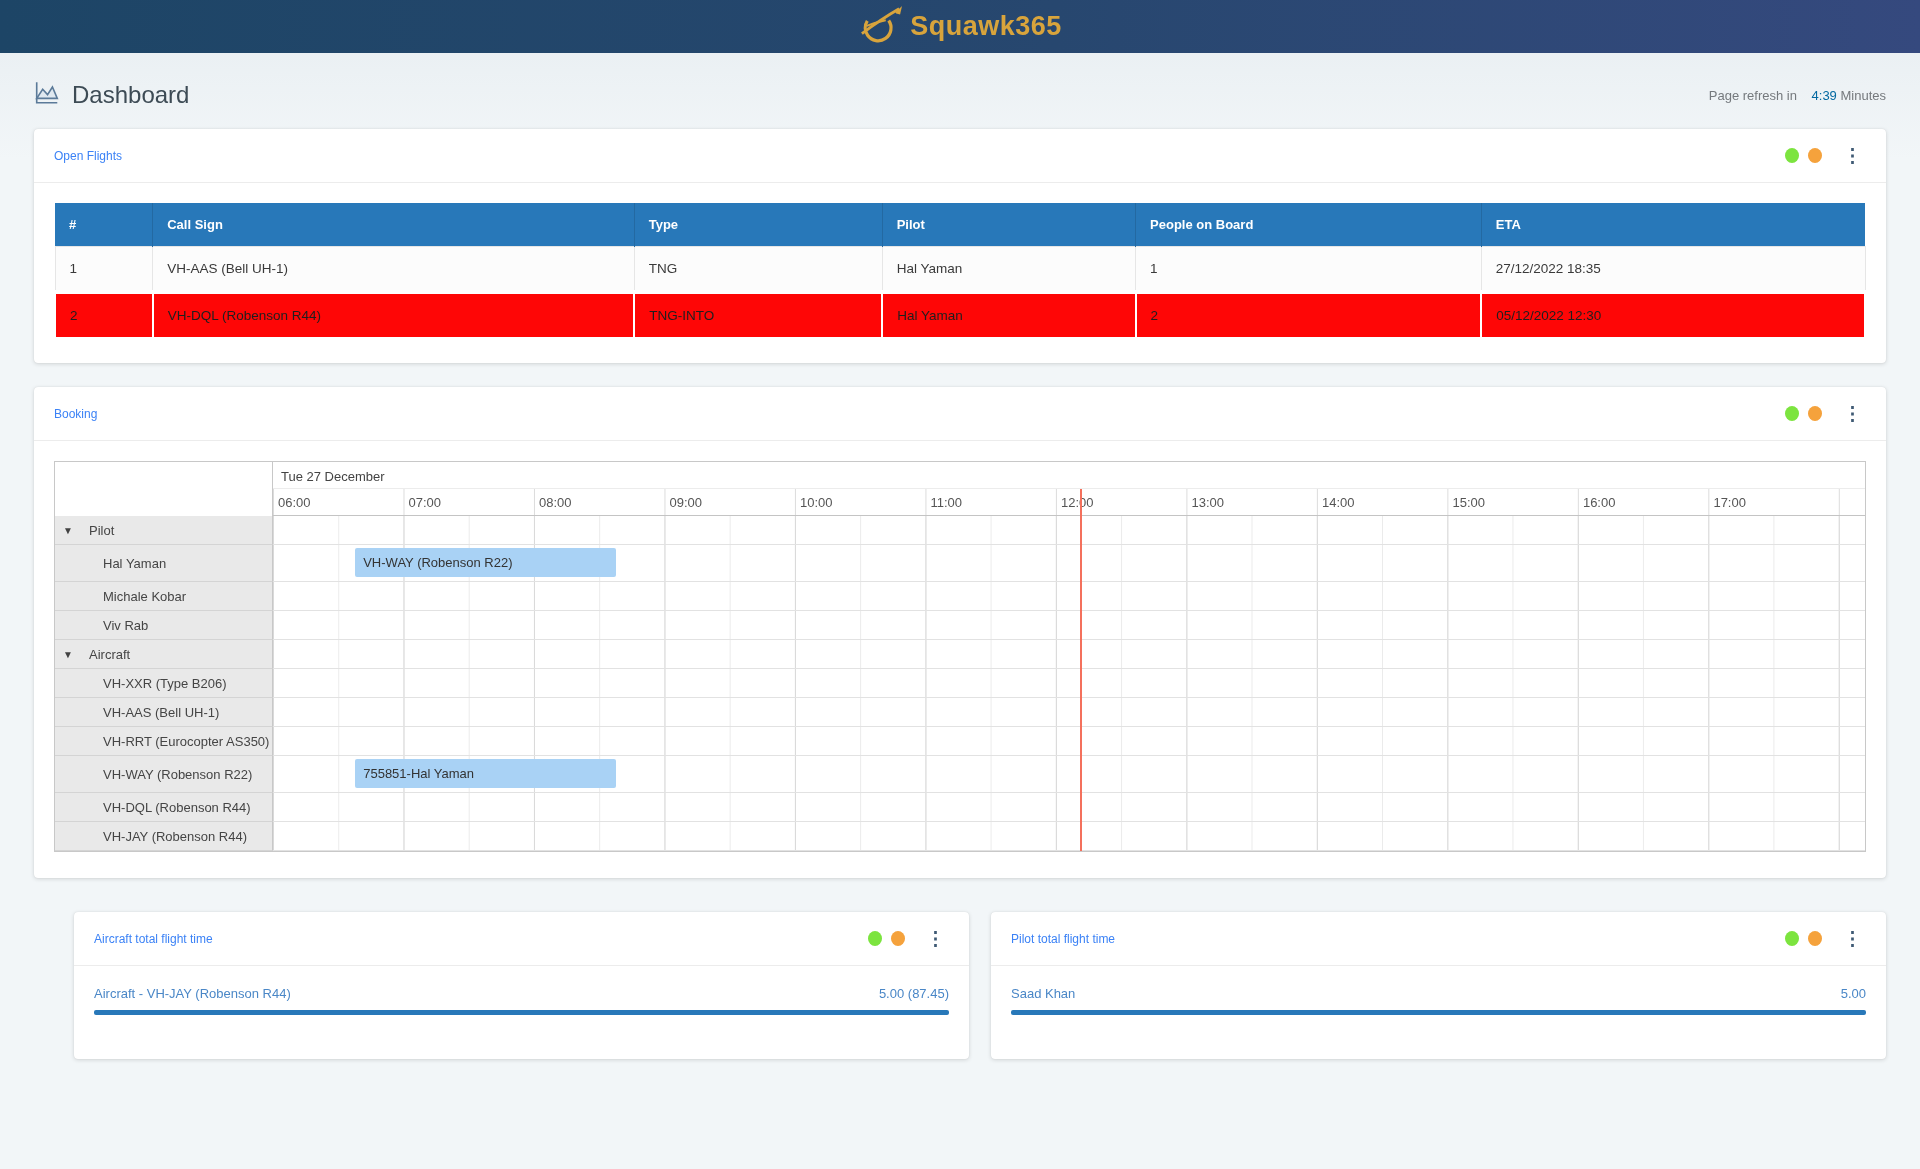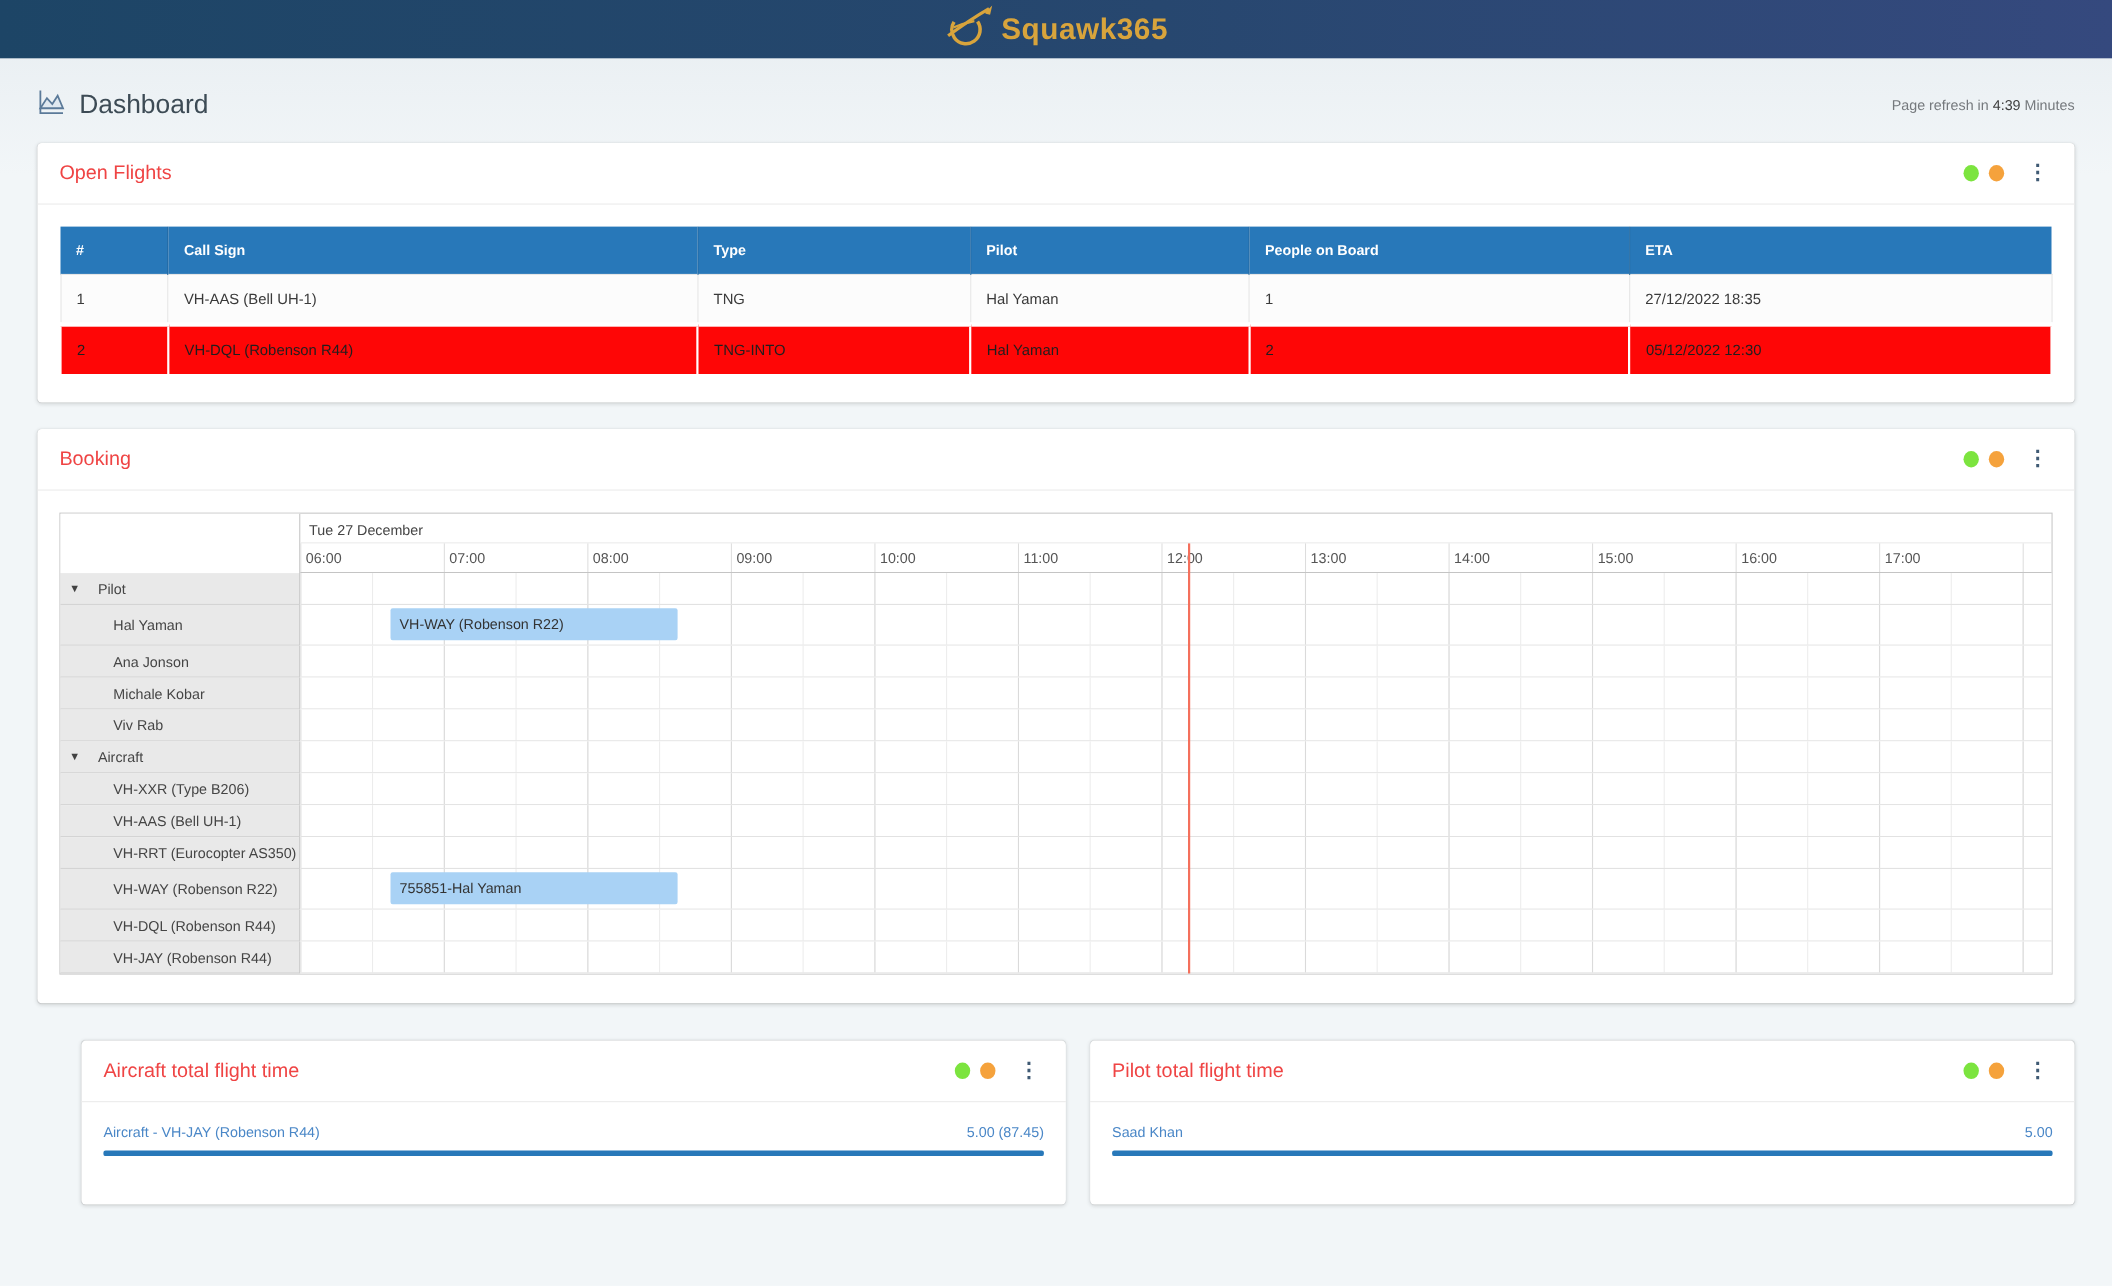--- a/index.html
+++ b/index.html
@@ -16,32 +16,32 @@
     display:flex; align-items:center; justify-content:center;
   }
   .logo { display:flex; align-items:center; gap:6px; }
   .logo-text { color:#d8a43c; font-size:27px; font-weight:bold; letter-spacing:.5px; }
   
   .page { padding:0 34px 28px 34px; }
   .page-head { display:flex; align-items:center; justify-content:space-between; padding:28px 0 20px 0; }
   .page-title-wrap { display:flex; align-items:center; gap:12px; }
   .page-title-wrap h1 { font-size:24px; font-weight:500; color:#3d4b55; }
   .refresh { font-size:13px; color:#75797d; }
-  .refresh .red { color:#404040; }
+  .refresh .red { color:#0369a1;margin-left:11px; }
   
   .card {
     background:#fff; border-radius:4px;
     box-shadow:0 1px 4px rgba(0,0,0,.14), 0 0 1px rgba(0,0,0,.12);
     margin-bottom:24px;
   }
   .card-head {
     display:flex; align-items:center; justify-content:space-between;
     padding:17px 20px; border-bottom:1px solid #ececec;
   }
-  .card-title { font-size:18px; color:#ef4444; }
+  .card-title { font-size:12px; color:#3b82f6; }
   .head-actions { display:flex; align-items:center; gap:9px; }
   .dot { width:14px; height:15px; border-radius:50%; }
   .dot.green { background:#7ce43f; }
   .dot.orange { background:#f5a23c; }
   .kebab { color:#3f5a74; font-size:19px; font-weight:bold; line-height:1; padding:0 4px; margin-left:8px; cursor:pointer; }
   .card-body { padding:20px 20px 26px 20px; }
   
   table.flights { width:100%; border-collapse:collapse; }
   table.flights th {
     background:#2878b9; color:#fff; text-align:left;
@@ -224,26 +224,20 @@
             <div class="sched-row tall">
               <div class="res-cell child">
                 <span>Hal Yaman</span>
               </div>
               <div class="tl-cell">
                 <div class="event" style="left: 5.16393%; width: 16.3934%;">VH-WAY (Robenson R22)</div>
               </div>
             </div>
             <div class="sched-row">
               <div class="res-cell child">
-                <span>Ana Jonson</span>
-              </div>
-              <div class="tl-cell"></div>
-            </div>
-            <div class="sched-row">
-              <div class="res-cell child">
                 <span>Michale Kobar</span>
               </div>
               <div class="tl-cell"></div>
             </div>
             <div class="sched-row">
               <div class="res-cell child">
                 <span>Viv Rab</span>
               </div>
               <div class="tl-cell"></div>
             </div>

